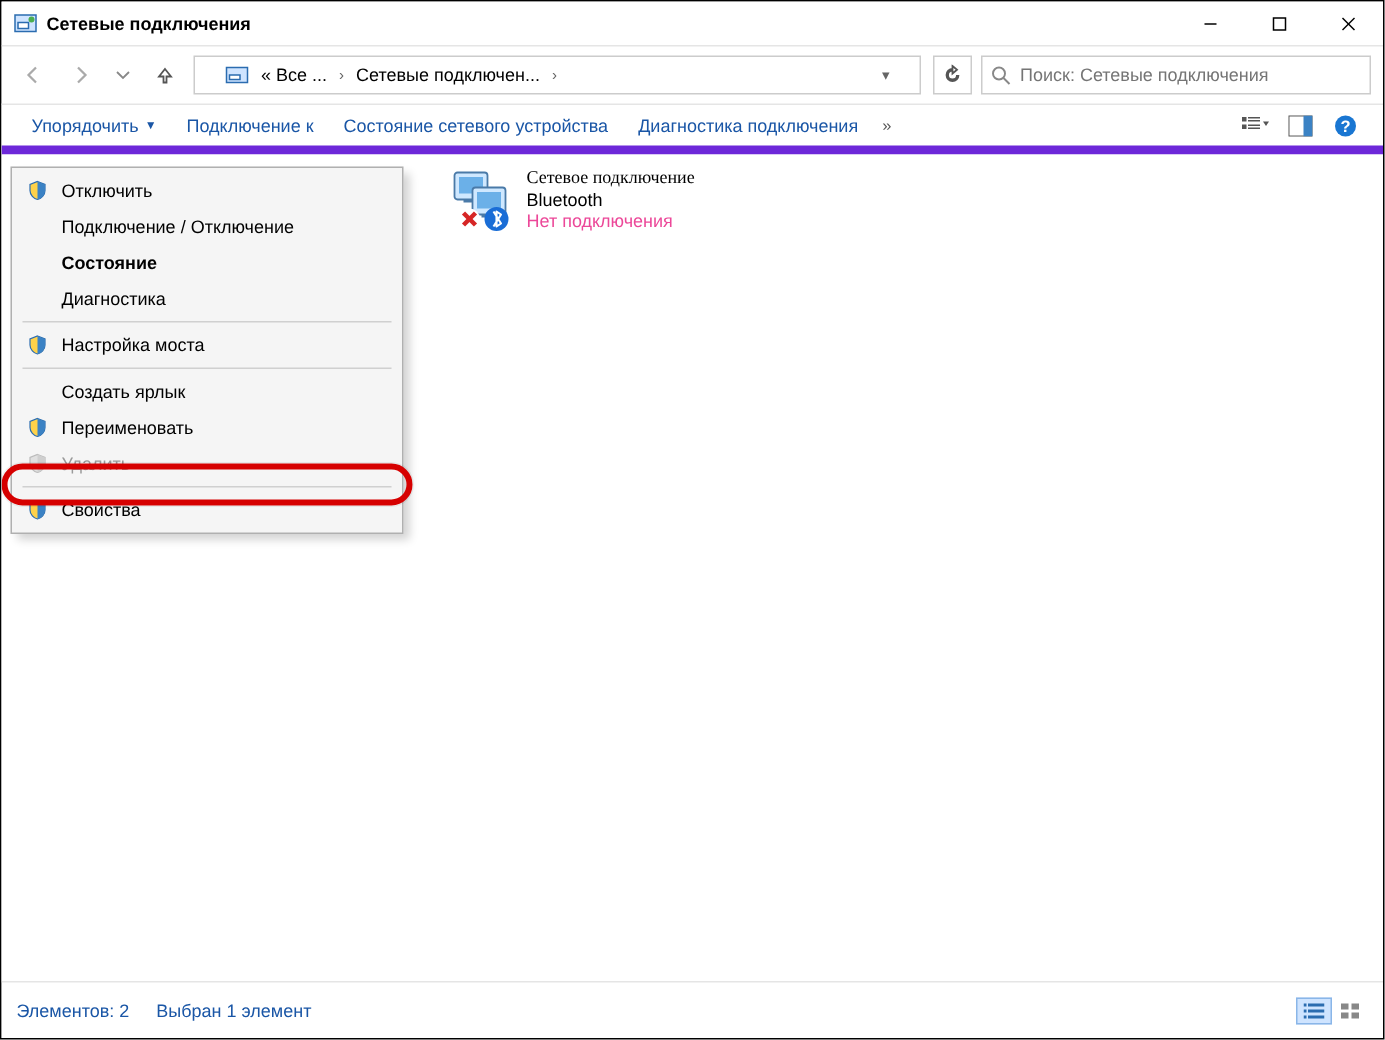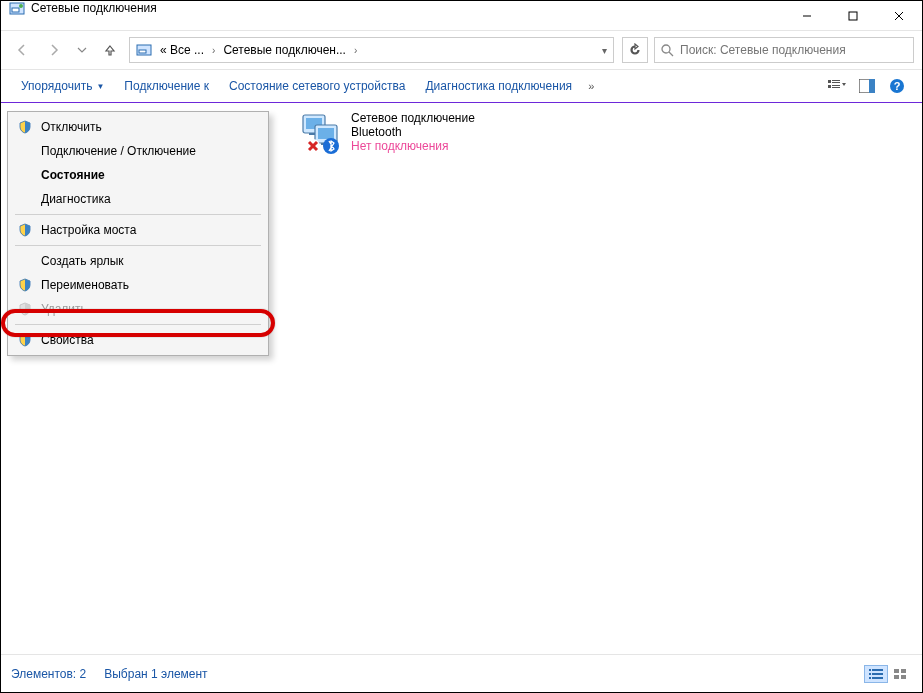--- a/index.html
+++ b/index.html
@@ -8,52 +8,52 @@
     font-size: 12px;
     background: #fff;
     width: 923px;
     height: 693px;
     overflow: hidden;
     border: 1px solid #000;
   }
   .window { width: 100%; height: 100%; display: flex; flex-direction: column; background: #fff; }
 
   
-  .titlebar { height: 30px; display: flex; align-items: flex-start; padding: 0 0 0 8px; border-bottom: 1px solid #e5e5e5; }
+  .titlebar { height: 30px; display: flex; align-items: center; padding: 0 0 0 8px; border-bottom: 1px solid #e5e5e5; font-weight: bold; }
   .titlebar .title-icon { width: 16px; height: 16px; margin-right: 6px; }
   .titlebar .title-text { flex: 1; font-size: 12px; color: #000; }
   .window-controls { display: flex; height: 100%; }
   .win-btn { width: 46px; height: 30px; display:flex; align-items:center; justify-content:center; color:#000; }
 
   
   .navrow { height: 38px; display:flex; align-items:center; padding: 4px 8px; gap:6px; }
   .nav-arrow { width:26px; height:26px; display:flex; align-items:center; justify-content:center; color:#999; border-radius:2px; }
   .nav-arrow.active { color:#4a4a4a; }
-  .breadcrumb { flex:1; height:26px; border:1px solid #ccc; display:flex; align-items:center; padding:0 2px; background:#fff; }
+  .breadcrumb { flex:1; height:26px; border:1px solid #ccc; display:flex; align-items:center; padding:0 16px; background:#fff; }
   .bc-icon { width:16px; height:16px; margin:0 4px; }
   .bc-chevron { color:#666; padding:0 4px; font-size:10px; }
   .bc-item { color:#000; font-size:12px; padding:2px 4px; cursor:default; }
   .bc-refresh { width:26px; height:26px; border:1px solid #ccc; display:flex; align-items:center; justify-content:center; margin-left:2px; }
   .searchbox { width:260px; height:26px; border:1px solid #ccc; display:flex; align-items:center; padding:0 6px; color:#888; gap:6px; }
   .searchbox input { border:none; outline:none; flex:1; font-size:12px; color:#555; }
 
   
-  .toolbar { height:34px; display:flex; align-items:center; padding:0 10px; border-top:1px solid #e5e5e5; border-bottom:1px solid #6d28d9; background:#fff; }
+  .toolbar { height:34px; display:flex; align-items:center; padding:0 10px; border-top:1px solid #e5e5e5; border-bottom:6px solid #6d28d9; background:#fff; }
   .tb-item { color:#1a56a6; font-size:12px; padding:4px 10px; cursor:default; display:flex; align-items:center; gap:4px; }
   .tb-item .drop { font-size:8px; color:#1a56a6; }
   .tb-spacer { flex:1; }
   .tb-icon { width:24px; height:24px; display:flex; align-items:center; justify-content:center; margin:0 3px; }
   .tb-chevrons { color:#555; font-size:11px; padding:0 6px; }
 
   
   .content { flex:1; position:relative; background:#fff; overflow:hidden; }
   .item-area { position:absolute; left:300px; top:8px; display:flex; align-items:flex-start; gap:6px; }
   .conn-icon { width:44px; height:44px; position:relative; }
   .conn-text { display:flex; flex-direction:column; font-size:12px; }
-  .conn-text .l1 { color:#000; }
+  .conn-text .l1 { color:#000;font-family:Liberation Serif, serif; }
   .conn-text .l2 { color:#000; }
   .conn-text .l3 { color:#ec4899; }
 
   
   .ctx-menu {
     position:absolute; left:6px; top:8px; width:262px;
     background:#f5f5f5; border:1px solid #b0b0b0;
     box-shadow: 4px 4px 6px rgba(0,0,0,0.18);
     padding:3px;
   }

